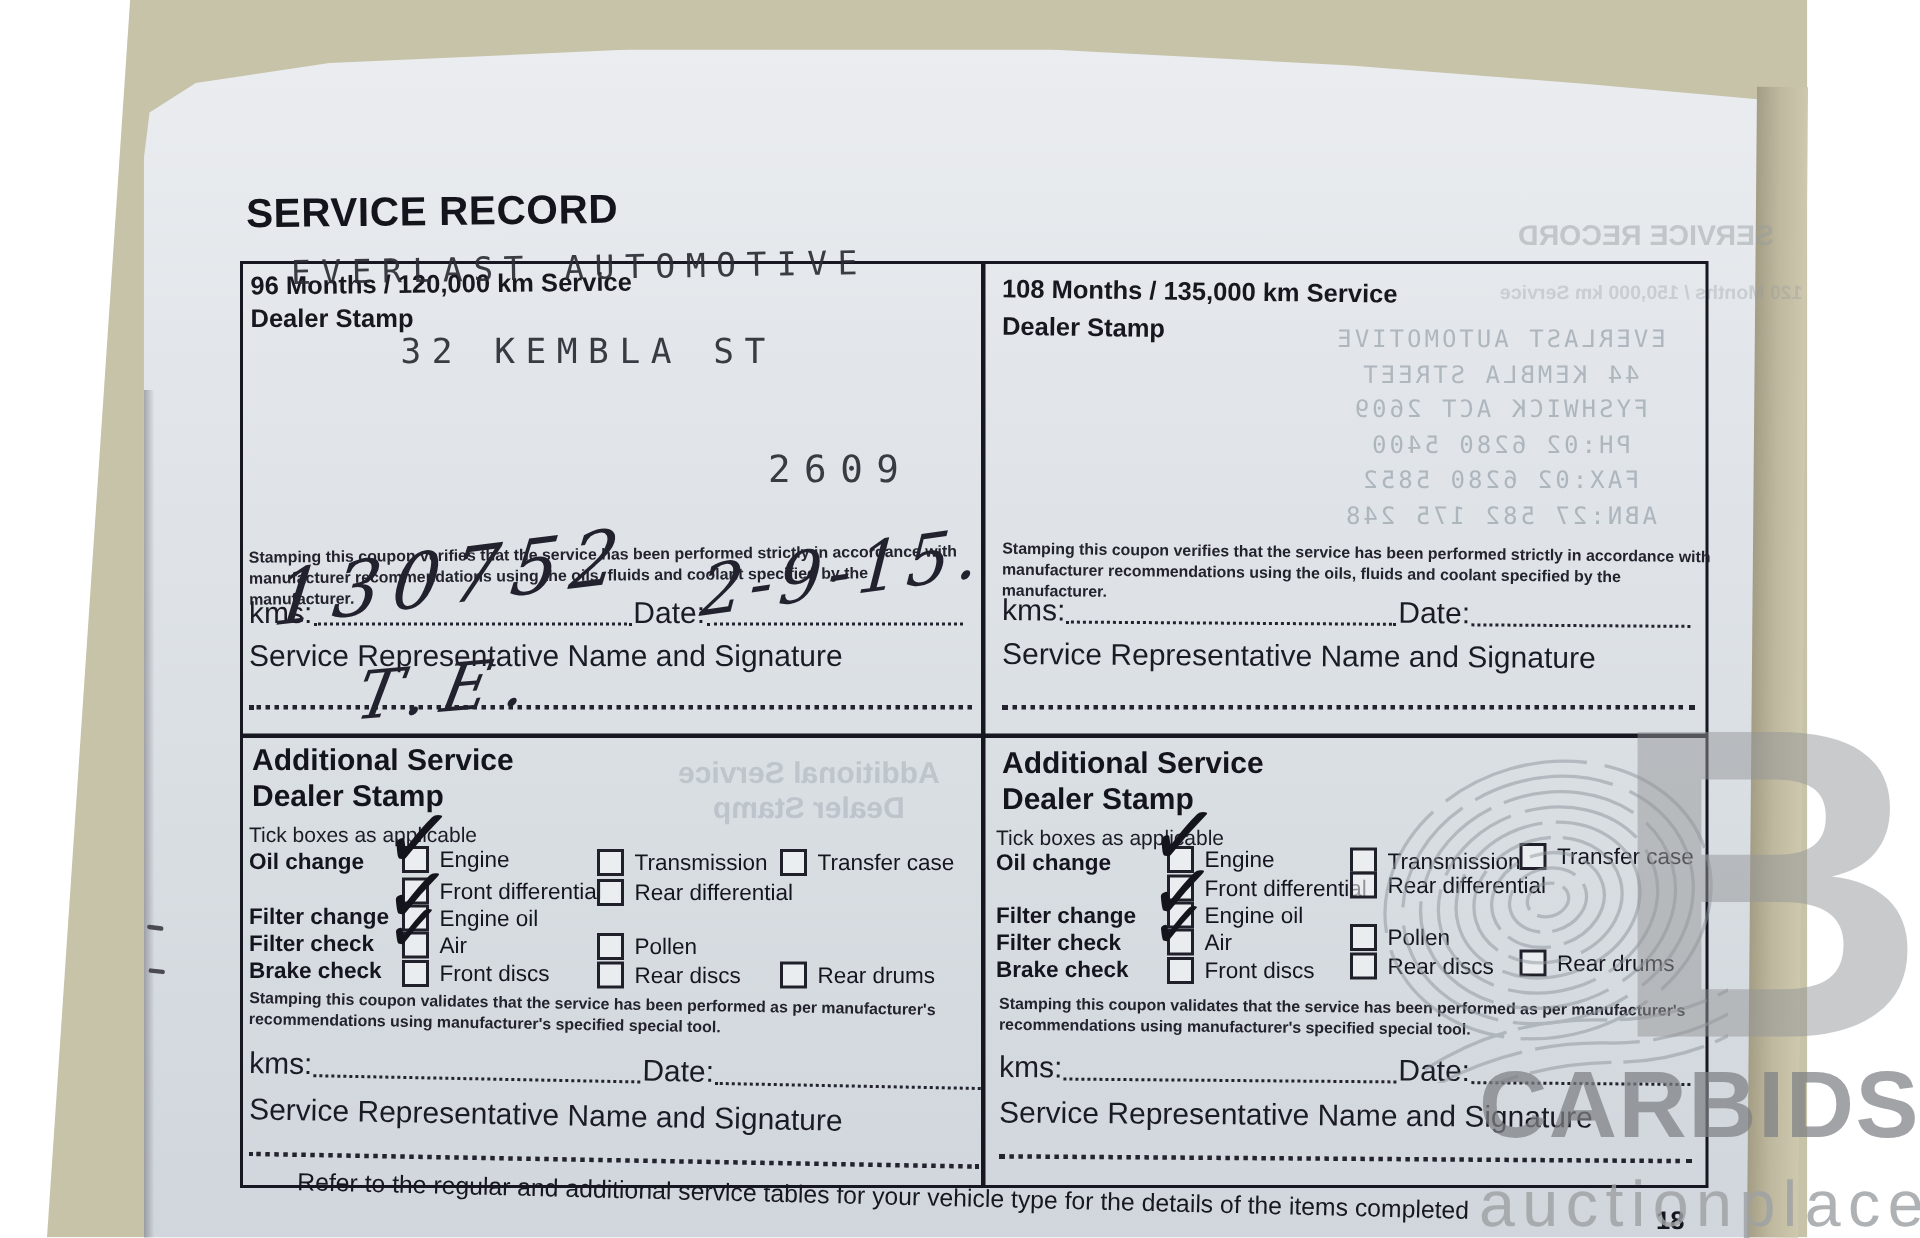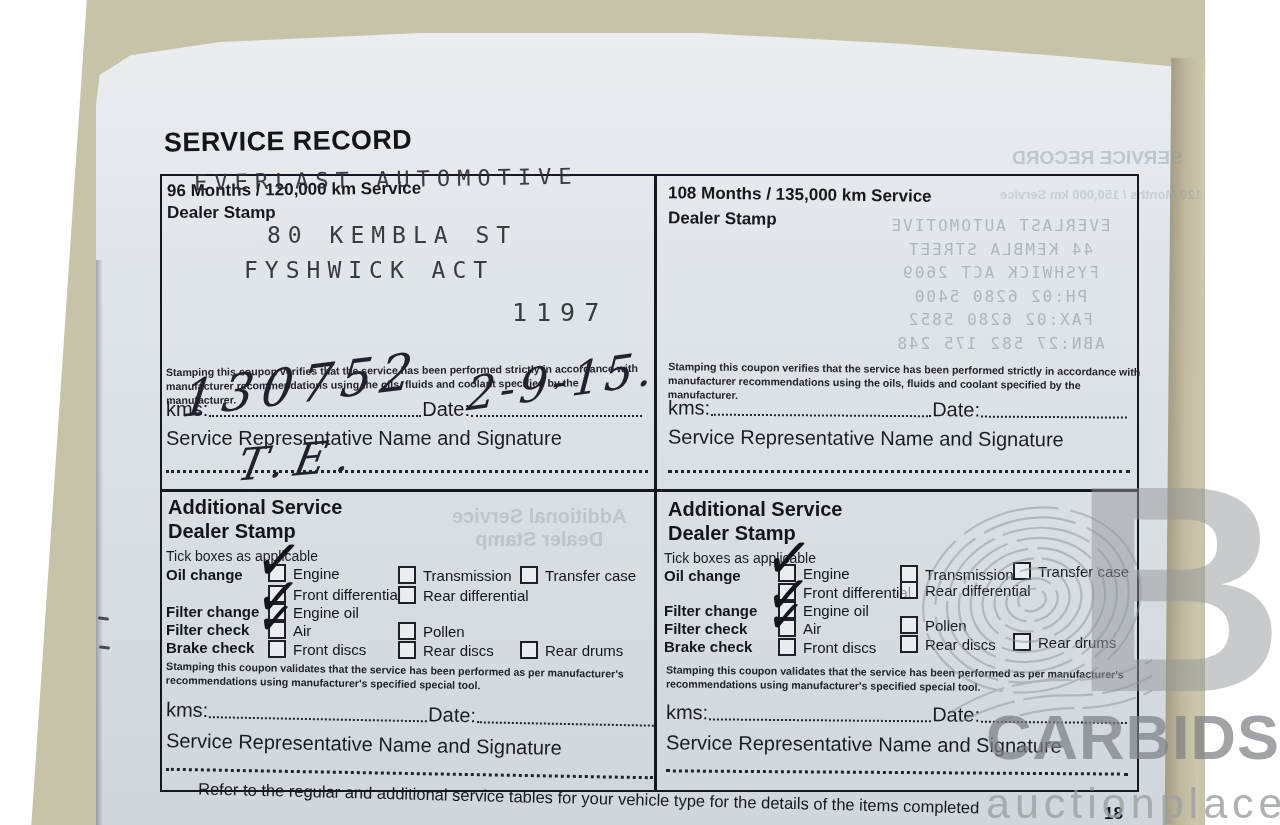--- a/index.html
+++ b/index.html
@@ -61,23 +61,22 @@
   <div class="abs mir" style="left:1000px;top:187px;font-weight:700;font-size:13px;color:rgba(148,156,160,.34)">120 Months / 150,000 km Service</div>
 
   <div class="abs tbl" style="left:160px;top:174px;width:975px;height:614px"></div>
   <div class="abs divv" style="left:654px;top:174px;width:2.5px;height:617px"></div>
   <div class="abs divv" style="left:160px;top:489px;width:978px;height:2.5px"></div>
 
   <div class="abs hdr" style="left:167px;top:180px;transform:rotate(-.6deg)">96 Months / 120,000 km Service</div>
   <div class="abs sub" style="left:167px;top:203px">Dealer Stamp</div>
 
   <div class="abs stamp" style="left:194px;top:167px;font-size:22px;letter-spacing:7px;transform:rotate(-1deg)">EVERLAST AUTOMOTIVE</div>
-  <div class="abs stamp" style="left:267px;top:222px;font-size:23px;letter-spacing:7px">80 KEMBLA ST</div>
-  <div class="abs stamp" style="left:244px;top:257px;font-size:23px;letter-spacing:7px">FYSHWICK ACT</div>
-  <div class="abs stamp" style="left:512px;top:298px;font-size:25px;letter-spacing:9px">1197</div>
+  <div class="abs stamp" style="left:267px;top:222px;font-size:23px;letter-spacing:7px">32 KEMBLA ST</div>
+  <div class="abs stamp" style="left:512px;top:298px;font-size:25px;letter-spacing:9px">2609</div>
 
   <div class="abs fine" style="left:166px;top:364px;width:480px;transform:rotate(-.5deg)">Stamping this coupon verifies that the service has been performed strictly in accordance with manufacturer recommendations using the oils, fluids and coolant specified by the manufacturer.</div>
 
   <div class="abs row" style="left:166px;top:399px;width:477px">
     <span class="lbl">kms:</span>
     <span class="leader" style="width:212px"></span>
     <span class="lbl">Date:</span>
     <span class="leader" style="flex:1"></span>
   </div>
   <div class="abs hand" style="left:182px;top:360px;font-size:50px;letter-spacing:8px;transform:rotate(-7deg) skewX(-14deg)">130752</div>

